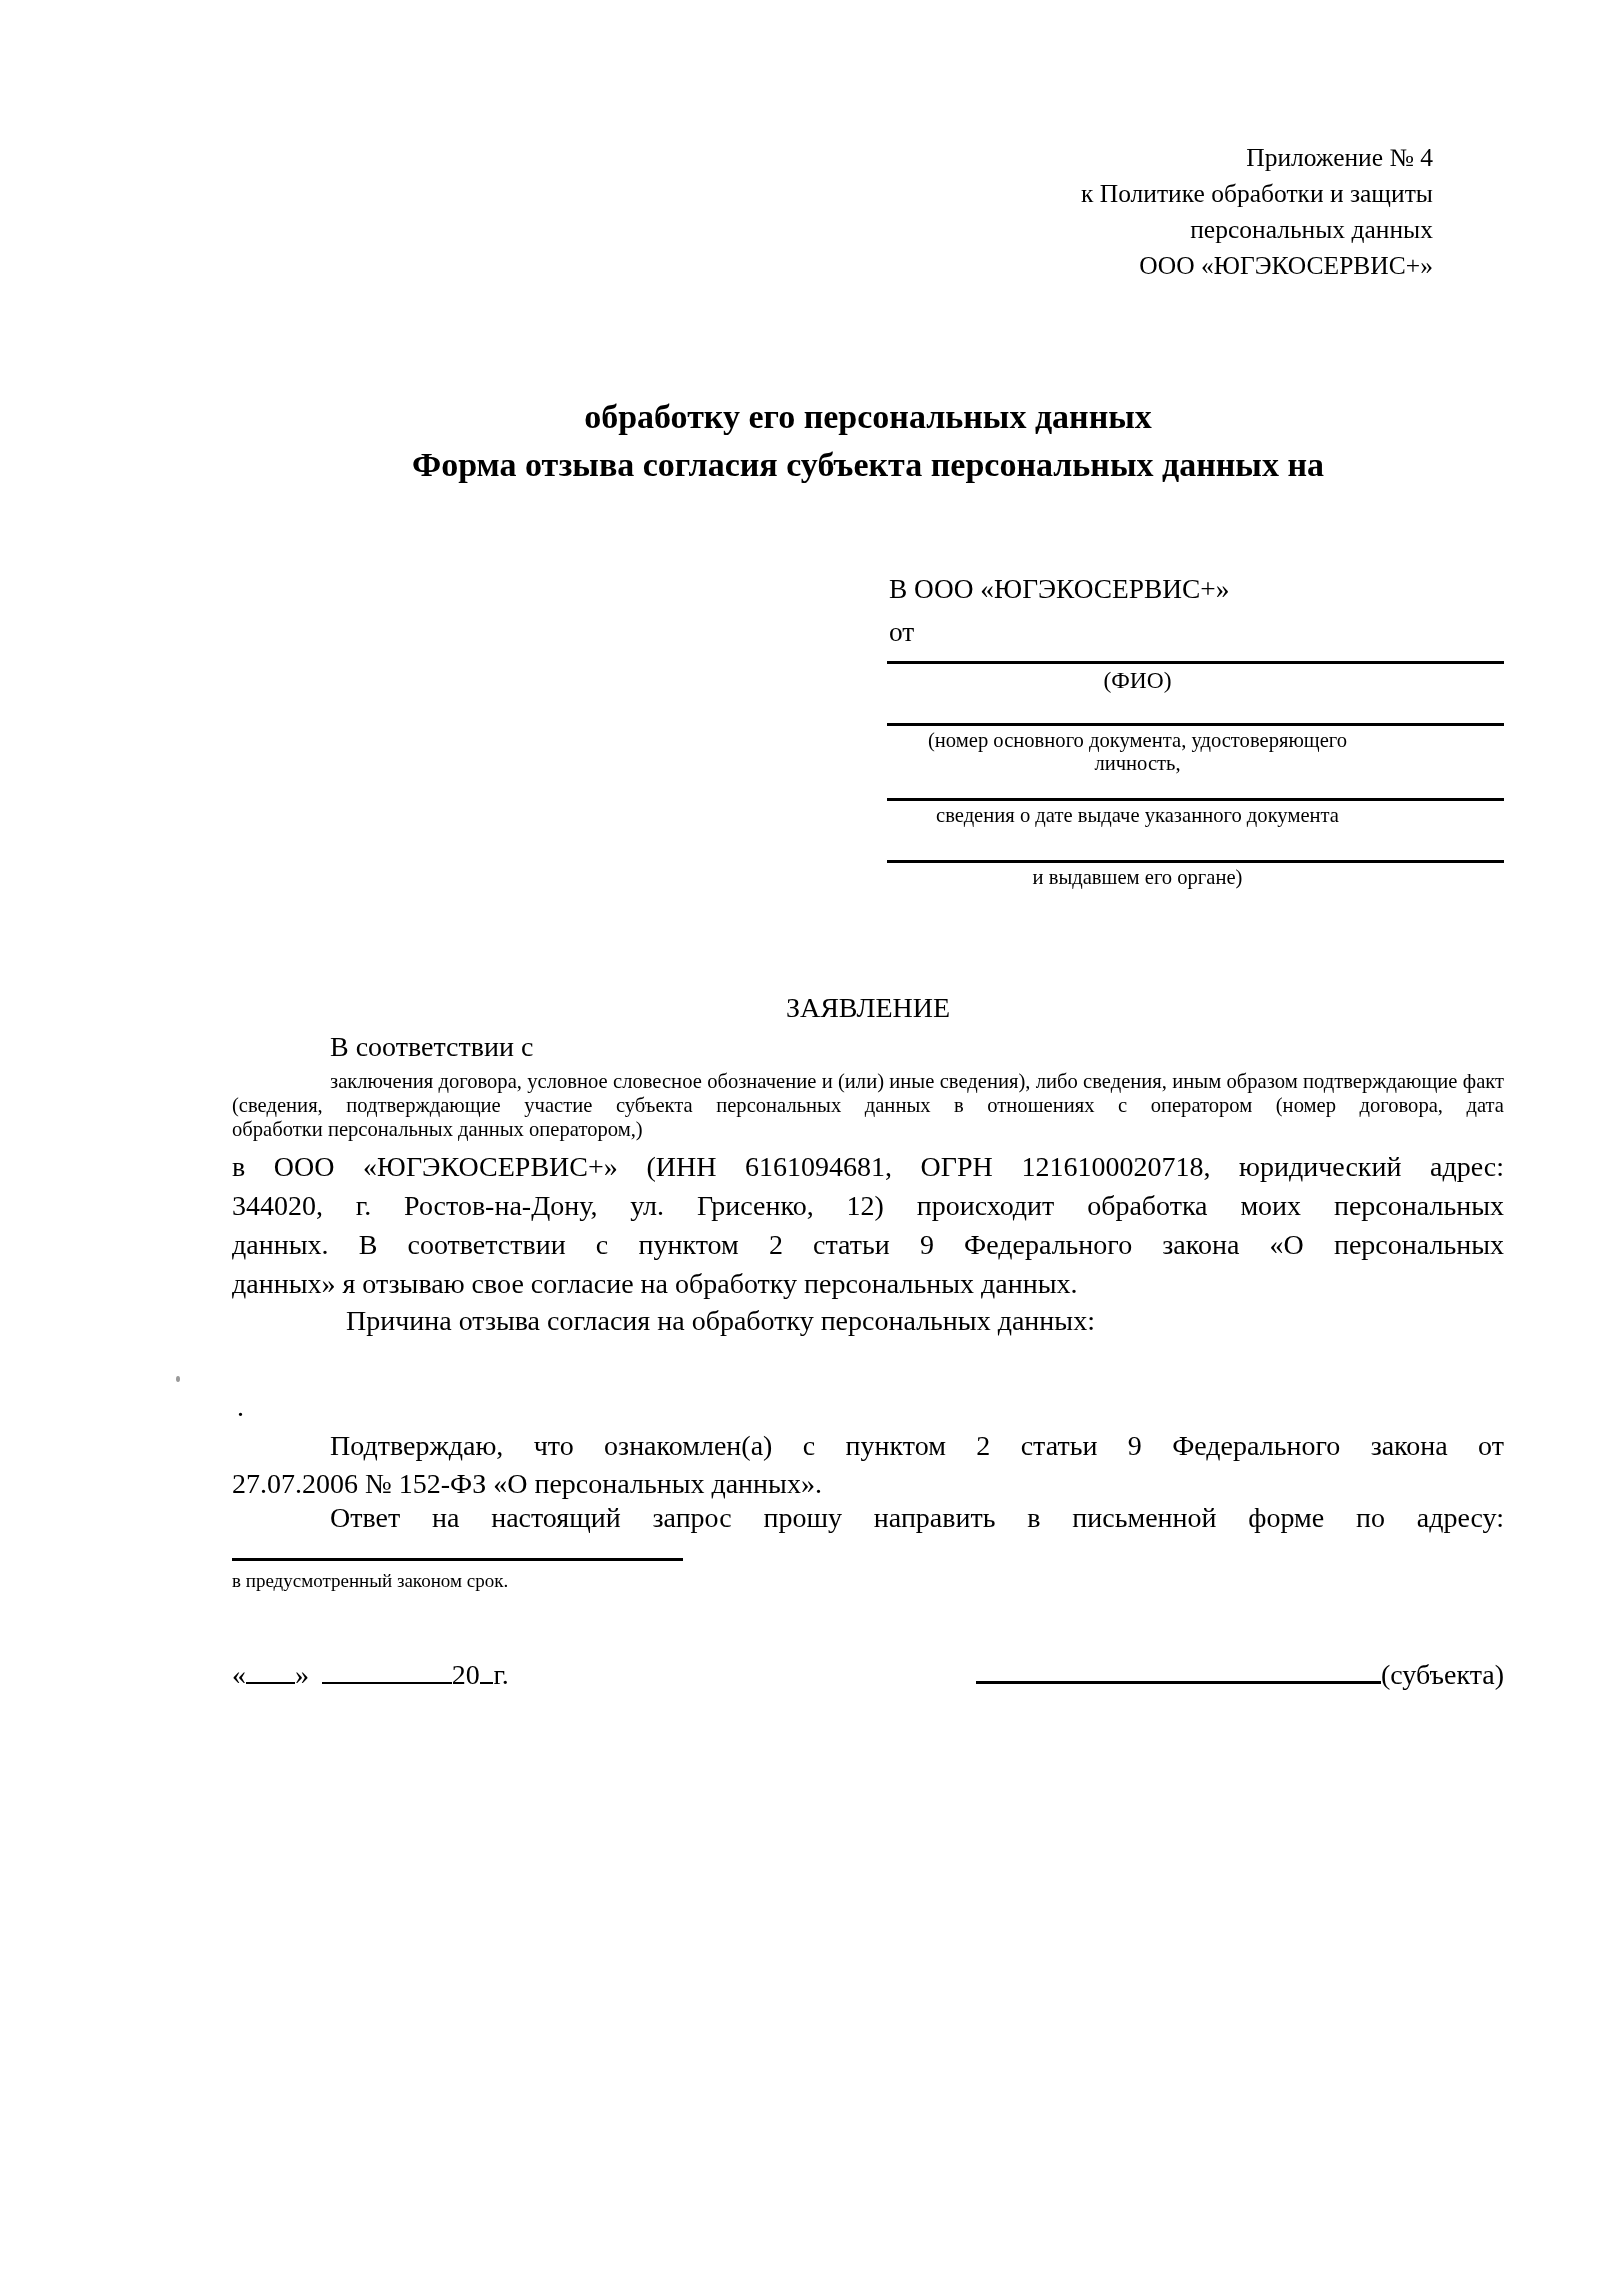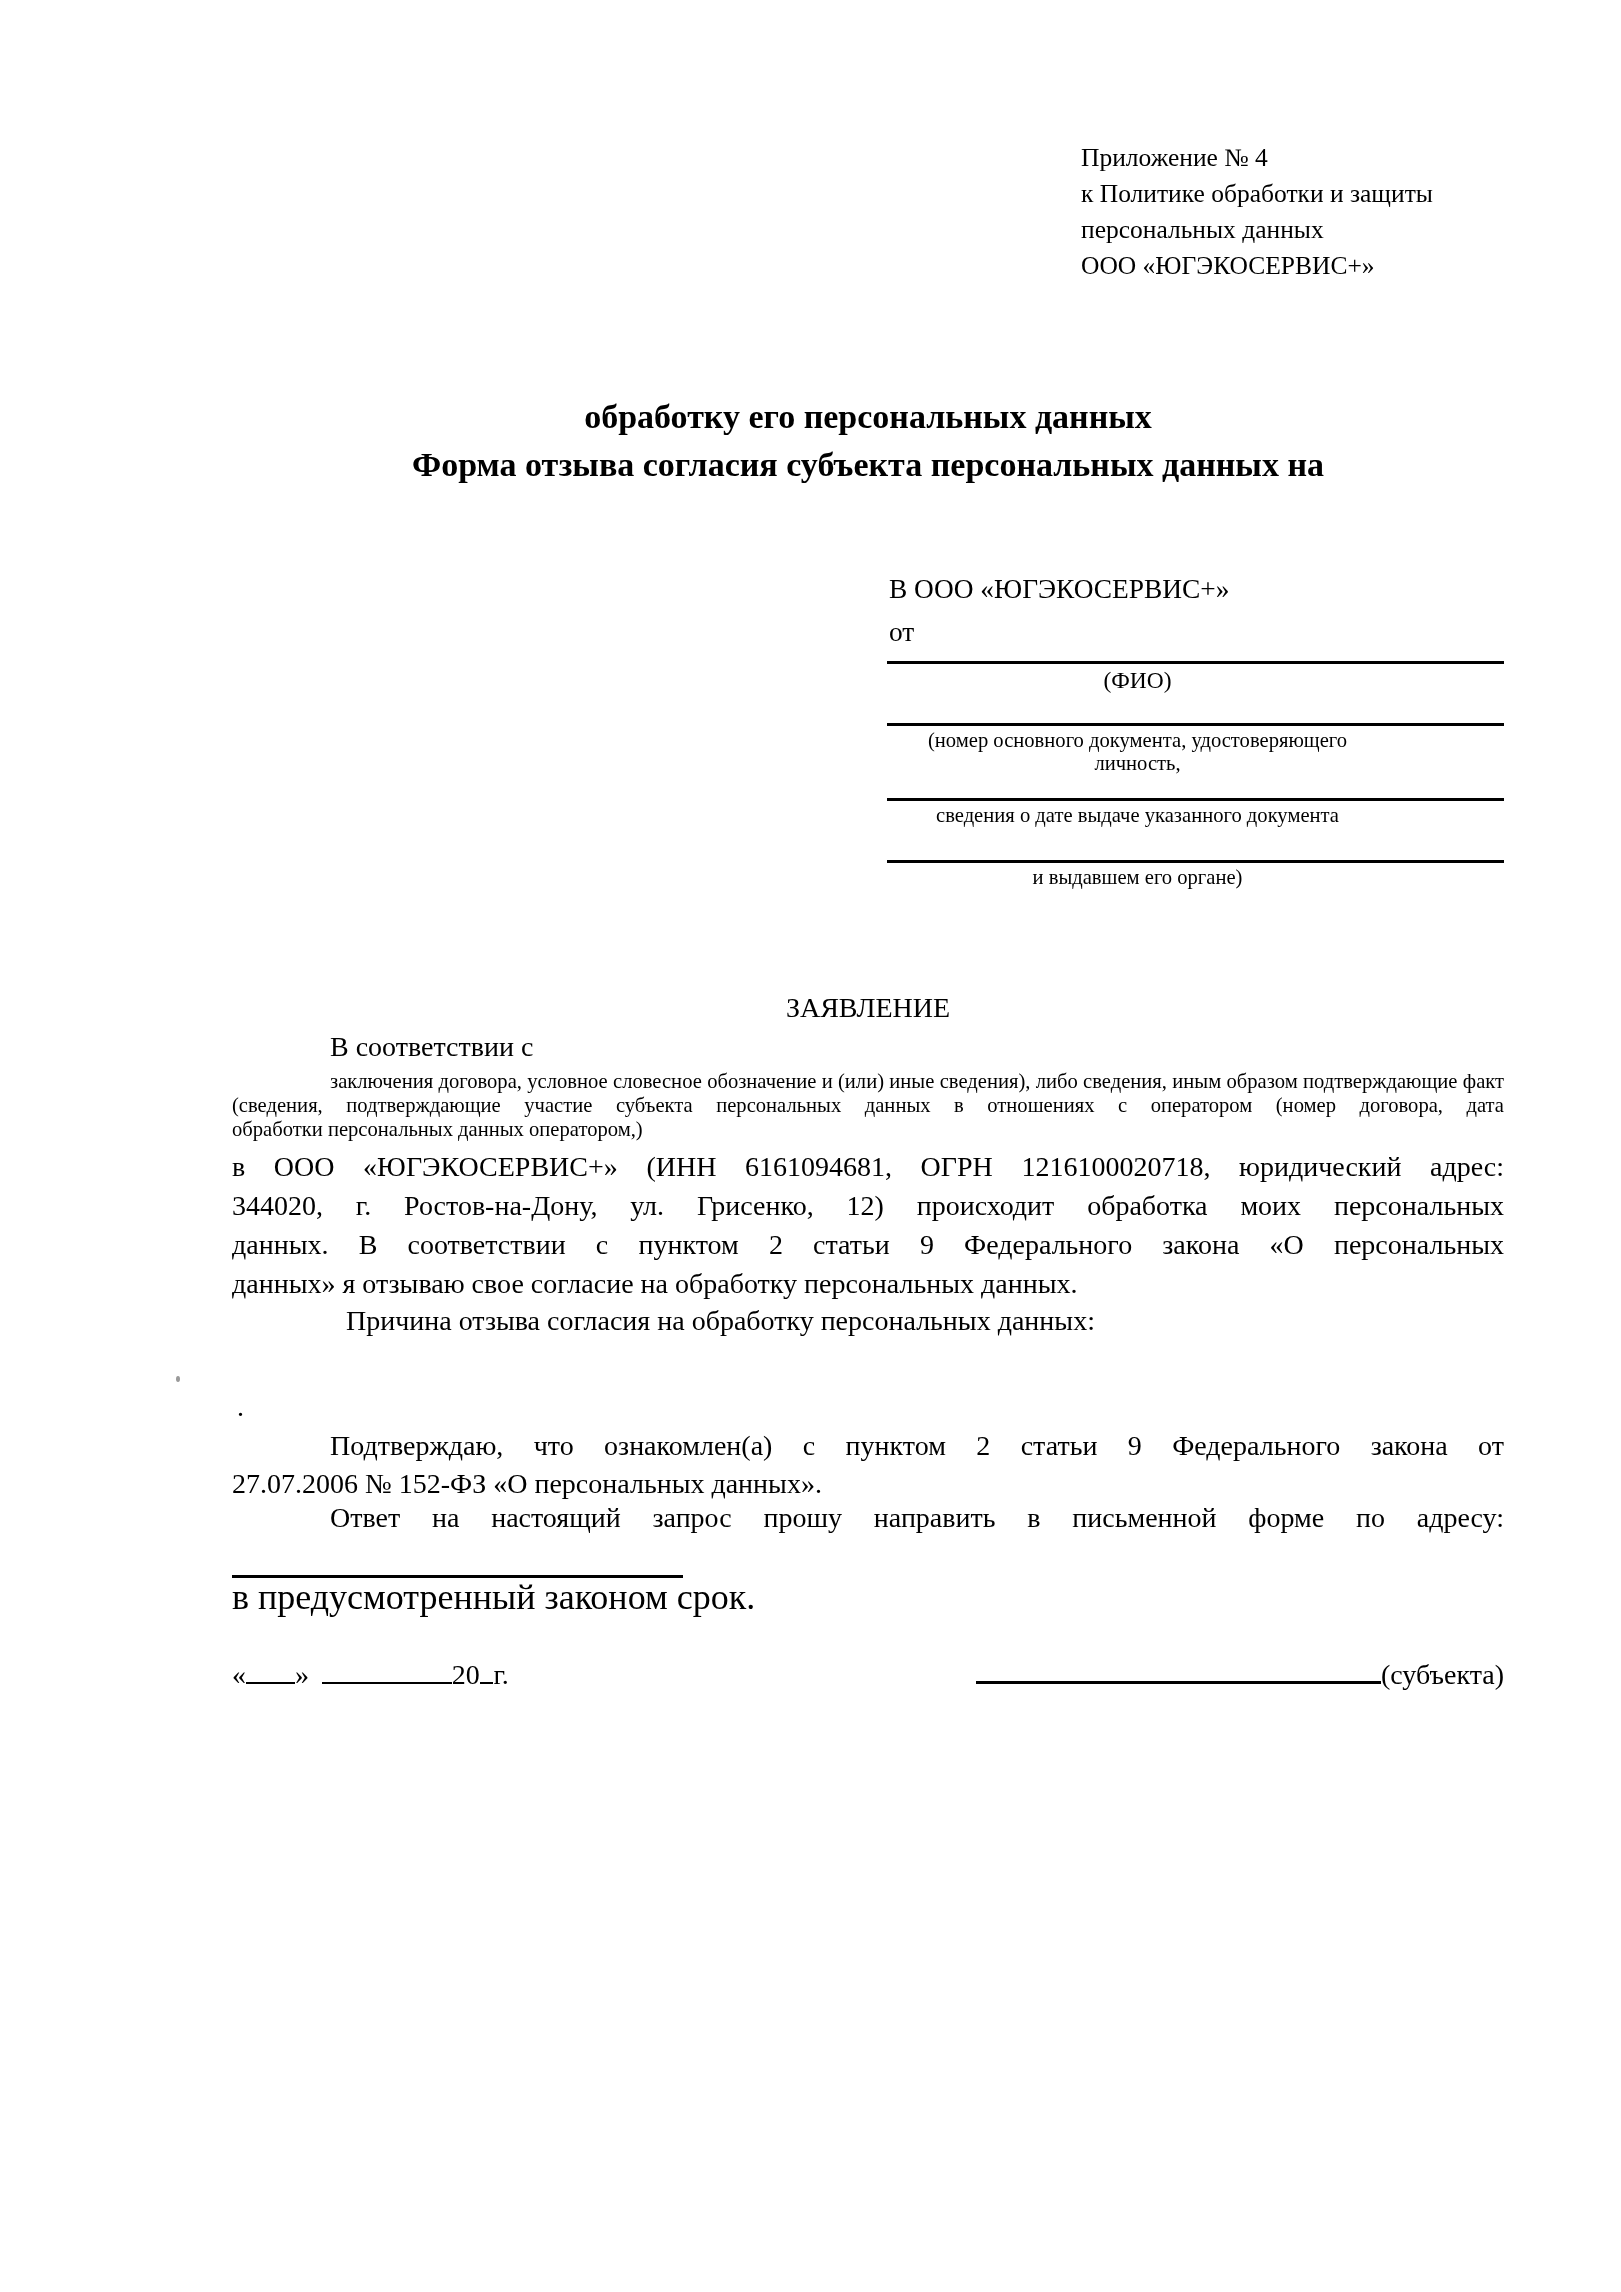--- a/index.html
+++ b/index.html
@@ -9,21 +9,21 @@
     height: 2293px;
     background: #ffffff;
     color: #000;
     font-family: "Liberation Serif", "DejaVu Serif", serif;
     overflow: hidden;
   }
 
   
   .header-block {
     position: absolute; left: 1081px; top: 140px;
-    font-size: 25.5px; line-height: 36px; text-align: left;
+    font-size: 25.5px; line-height: 36px; text-align: right;
   }
 
   
   .doc-title {
     position: absolute; left: 232px; top: 393px; width: 1272px;
     text-align: center; font-weight: bold; font-size: 34px; line-height: 48px;
   }
 
   
   .addressee { position: absolute; left: 887px; top: 574px; width: 617px; height: 333px; font-size: 27.4px; }
@@ -70,21 +70,21 @@
   .continuation-line { position: absolute; left: 232px; top: 1384px; width: 1272px; font-size: 28px; line-height: 39px; }
   .continuation-line .term { padding-left: 4.9px; }
 
   .confirm-par { position: absolute; left: 232px; top: 1427px; width: 1272px; font-size: 28px; line-height: 38px; }
   .confirm-par .line:first-child { text-indent: 98px; text-align: justify; text-align-last: justify; }
 
   .reply-line1 {
     position: absolute; left: 232px; top: 1502px; width: 1272px;
     font-size: 28px; text-indent: 98px; text-align: justify; text-align-last: justify;
   }
-  .reply-line2 { position: absolute; left: 232px; top: 1539px; width: 1272px; font-size: 36px; line-height: 39px; }
+  .reply-line2 { position: absolute; left: 232px; top: 1539px; width: 1272px; font-size: 19px; line-height: 39px; }
   .blank { display: inline-block; border-bottom: 2.9px solid #000; height: 1em; }
   .blank-address { width: 451px; border-bottom-width: 3.9px; flex: 0 0 auto; }
 
   
   .bottom-row {
     position: absolute; left: 232px; top: 1653px; width: 1272px;
     font-size: 28px; display: flex; justify-content: space-between; align-items: baseline;
   }
   .date-field, .sign-field { display: inline-flex; align-items: baseline; }
   .blank-day  { width: 49px; }

